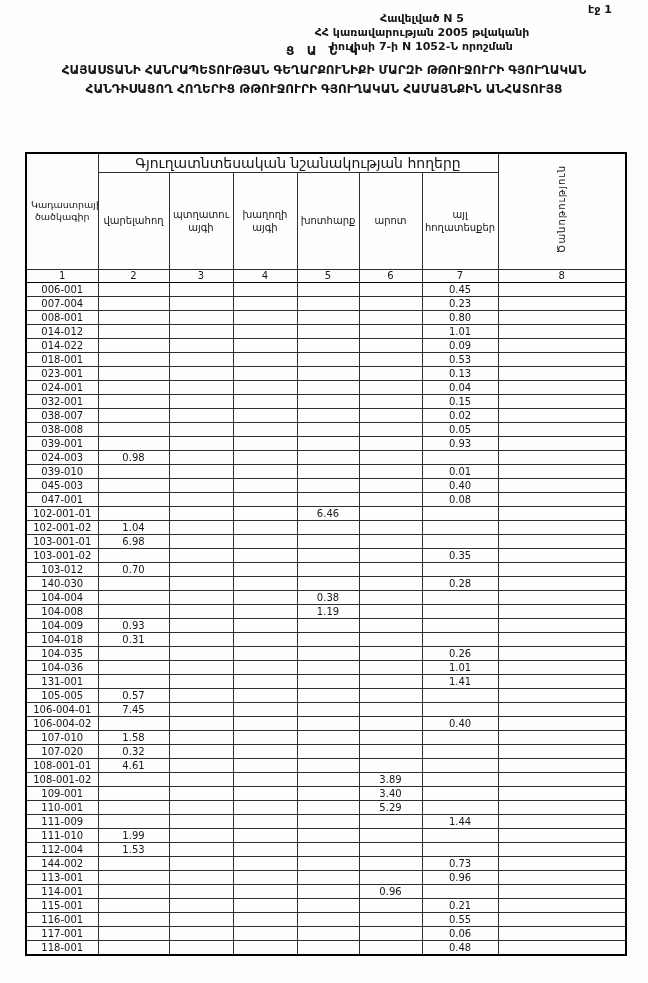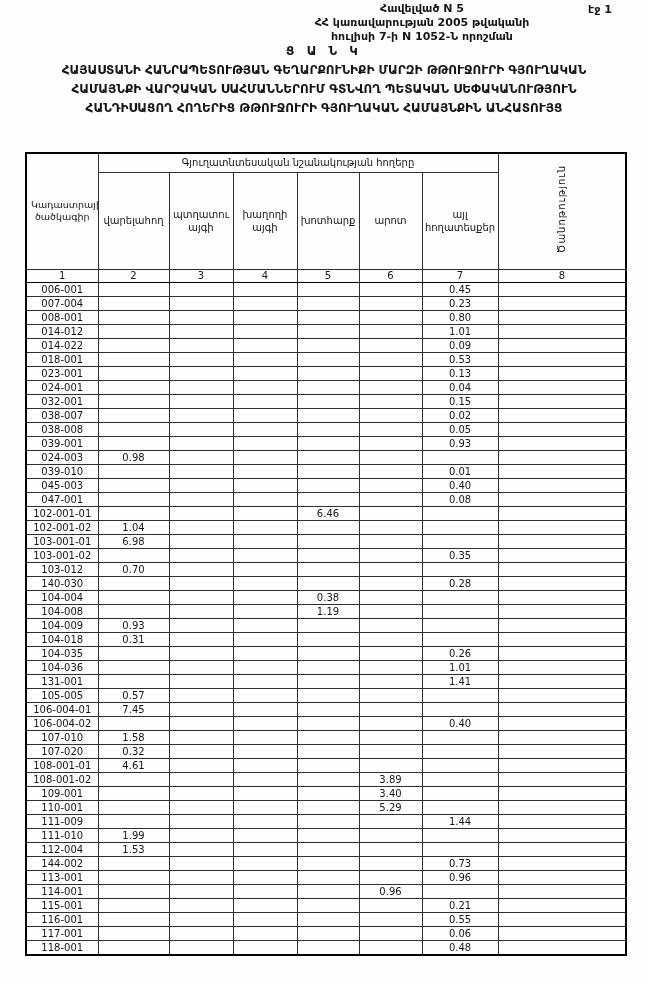--- a/index.html
+++ b/index.html
@@ -15,21 +15,21 @@
   }
   .page-label {
     position: absolute;
     top: 3px;
     right: 36px;
     font-size: 11px;
     font-weight: bold;
   }
   .appendix-header {
     position: absolute;
-    top: 2px;
+    top: 12px;
     left: 252px;
     width: 340px;
     text-align: center;
     font-size: 11px;
     font-weight: bold;
     line-height: 14px;
     white-space: nowrap;
   }
   .doc-title {
     position: absolute;
@@ -52,21 +52,21 @@
     border: 2px solid #000;
   }
   .land-table th, .land-table td {
     border: 1px solid #2f2f2f;
     padding: 0;
     text-align: center;
     vertical-align: middle;
     font-weight: normal;
     overflow: hidden;
   }
-  .group-row th.group { height: 19px; font-size: 10px; margin-top: 29px; }
+  .group-row th.group { height: 19px; font-size: 14px; margin-top: 29px; }
   th.col1h { font-size: 9.5px; line-height: 12px; padding: 0 4px; }
   .sub-row th { height: 97px; font-size: 10px; line-height: 13px; padding: 0 2px; }
   th.noteh { vertical-align: middle; }
   th.noteh .vert {
     display: inline-block;
     writing-mode: vertical-rl;
     transform: rotate(180deg);
     font-size: 10px;
     letter-spacing: 1px;
   }
@@ -85,21 +85,20 @@
 
   <div class="appendix-header">
     <div>Հավելված N 5</div>
     <div>ՀՀ կառավարության 2005 թվականի</div>
     <div>հուլիսի 7-ի N 1052-Ն որոշման</div>
   </div>
 
   <div class="doc-title">
     <div class="caption">Ց Ա Ն Կ</div>
     <div>ՀԱՅԱՍՏԱՆԻ ՀԱՆՐԱՊԵՏՈՒԹՅԱՆ ԳԵՂԱՐՔՈՒՆԻՔԻ ՄԱՐԶԻ ԹԹՈՒՋՈՒՐԻ ԳՅՈՒՂԱԿԱՆ</div>
-    <div>ՀԱՄԱՅՆՔԻ ՎԱՐՉԱԿԱՆ ՍԱՀՄԱՆՆԵՐՈՒՄ ԳՏՆՎՈՂ ՊԵՏԱԿԱՆ ՍԵՓԱԿԱՆՈՒԹՅՈՒՆ</div>
     <div>ՀԱՆԴԻՍԱՑՈՂ ՀՈՂԵՐԻՑ ԹԹՈՒՋՈՒՐԻ ԳՅՈՒՂԱԿԱՆ ՀԱՄԱՅՆՔԻՆ ԱՆՀԱՏՈՒՅՑ</div>
   </div>
 
   <table class="land-table">
     <colgroup>
       <col style="width:72px">
       <col style="width:71px">
       <col style="width:64px">
       <col style="width:64px">
       <col style="width:62px">

